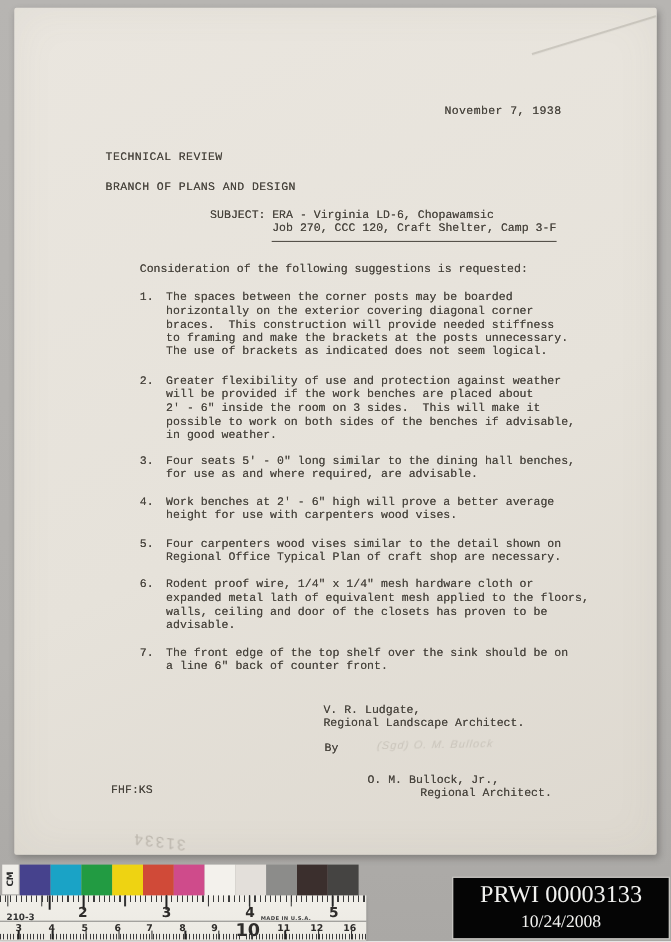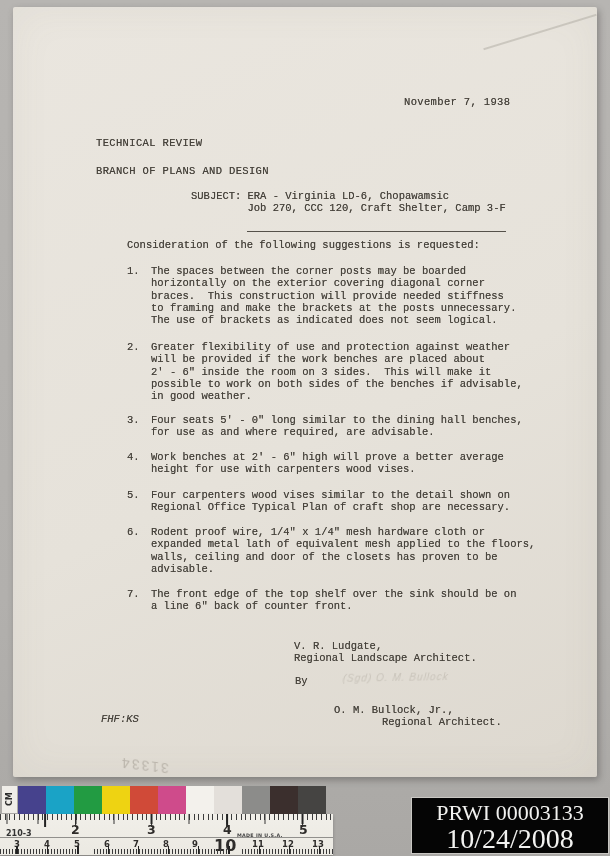--- a/index.html
+++ b/index.html
@@ -20,21 +20,21 @@
     background:rgba(178,174,166,.55); transform:rotate(-17deg); filter:blur(.6px);
   }
   .t{
     position:absolute; font-family:"Liberation Mono","DejaVu Sans Mono",monospace;
     font-size:10.5px; line-height:12.35px; color:#46423b; white-space:pre-wrap;
     text-shadow:0 0 .5px rgba(70,66,59,.75);
   }
   .ls{letter-spacing:.35px;}
   .subject-wrap{display:flex; gap:6px;font-family:Liberation Mono, monospace;}
   .subject-lines{display:flex; flex-direction:column;}
-  .sub-u{border-bottom:1px solid #55514a; padding-bottom:16px;}
+  .sub-u{border-bottom:1px solid #55514a; padding-bottom:4px;}
   .item{position:absolute; left:114px; width:440px; display:flex;}
   .item .num{width:24px; flex:none; font-family:"Liberation Mono","DejaVu Sans Mono",monospace;}
   .item .itext{flex:1;}
   .pencil-sgd{
     position:absolute; left:330px; top:664px; width:220px;
     font-family:"Liberation Sans",sans-serif; font-style:italic;
     font-size:10px; color:#8b8478; opacity:.28; transform:skewX(-8deg) rotate(-1deg);
     filter:blur(.4px); letter-spacing:1px;
   }
   .pencil-num{
@@ -80,21 +80,21 @@
   .cm-ticks{position:absolute; bottom:1px; left:0; right:0; height:8px;
     background:repeating-linear-gradient(90deg,#222 0 1.2px,transparent 1.2px 30.2px);
     background-position:17px 0;}
   .id-box{
     position:absolute; left:412px; top:798px; width:196px; height:55px;
     background:#050505; outline:1px solid #c9c7c3;
     display:flex; flex-direction:column; align-items:center; justify-content:center;
     font-family:"Liberation Serif","DejaVu Serif",serif; color:#f2f2f0;
   }
   .id-box .line1{font-size:22px; line-height:26px;}
-  .id-box .line2{font-size:28px; line-height:26px;}
+  .id-box .line2{font-size:16px; line-height:26px;}
 </style>
 </head>
 <body>
 
 <div class="photo">
 
   <div class="paper">
     <div class="crease"></div>
 
     <div class="t ls" style="left:391px; top:89px;">November 7, 1938</div>
@@ -158,21 +158,21 @@
 
     <div class="t" style="left:281px; top:633px;">V. R. Ludgate,</div>
     <div class="t" style="left:281px; top:645px;">Regional Landscape Architect.</div>
 
     <div class="t" style="left:282px; top:668px;">By</div>
     <div class="pencil-sgd">(Sgd) O. M. Bullock</div>
 
     <div class="t" style="left:321px; top:697px;text-align:right;">O. M. Bullock, Jr.,</div>
     <div class="t" style="left:321px; top:709px;padding-left:48px;">Regional Architect.</div>
 
-    <div class="t" style="left:88px; top:706px;font-style:italic;">FHF:KS</div>
+    <div class="t" style="left:88px; top:706px;">FHF:KS</div>
 
     <div class="pencil-num">31334</div>
   </div>
 
   <div class="cm-tab">CM</div>
 
   <div class="color-bar">
     <div class="patch" style="background-color: rgb(70, 66, 141);"></div>
     <div class="patch" style="background-color: rgb(26, 163, 198);"></div>
     <div class="patch" style="background-color: rgb(34, 155, 66);"></div>
@@ -203,21 +203,21 @@
     <span class="rnum cnum" style="left:14px;">3</span>
     <span class="rnum cnum" style="left:44px;">4</span>
     <span class="rnum cnum" style="left:74px;">5</span>
     <span class="rnum cnum" style="left:104px;">6</span>
     <span class="rnum cnum" style="left:133px;">7</span>
     <span class="rnum cnum" style="left:163px;">8</span>
     <span class="rnum cnum" style="left:192px;">9</span>
     <span class="rnum cnum-big" style="left:214px;">10</span>
     <span class="rnum cnum" style="left:252px;">11</span>
     <span class="rnum cnum" style="left:282px;">12</span>
-    <span class="rnum cnum" style="left:312px;">13</span>
+    <span class="rnum cnum" style="left:312px;">16</span>
 
     <div class="cm-ticks"></div>
     <div class="mm-ticks"></div>
   </div>
 
   <div class="id-box">
     <div class="line1">PRWI 00003133</div>
     <div class="line2">10/24/2008</div>
   </div>
 

